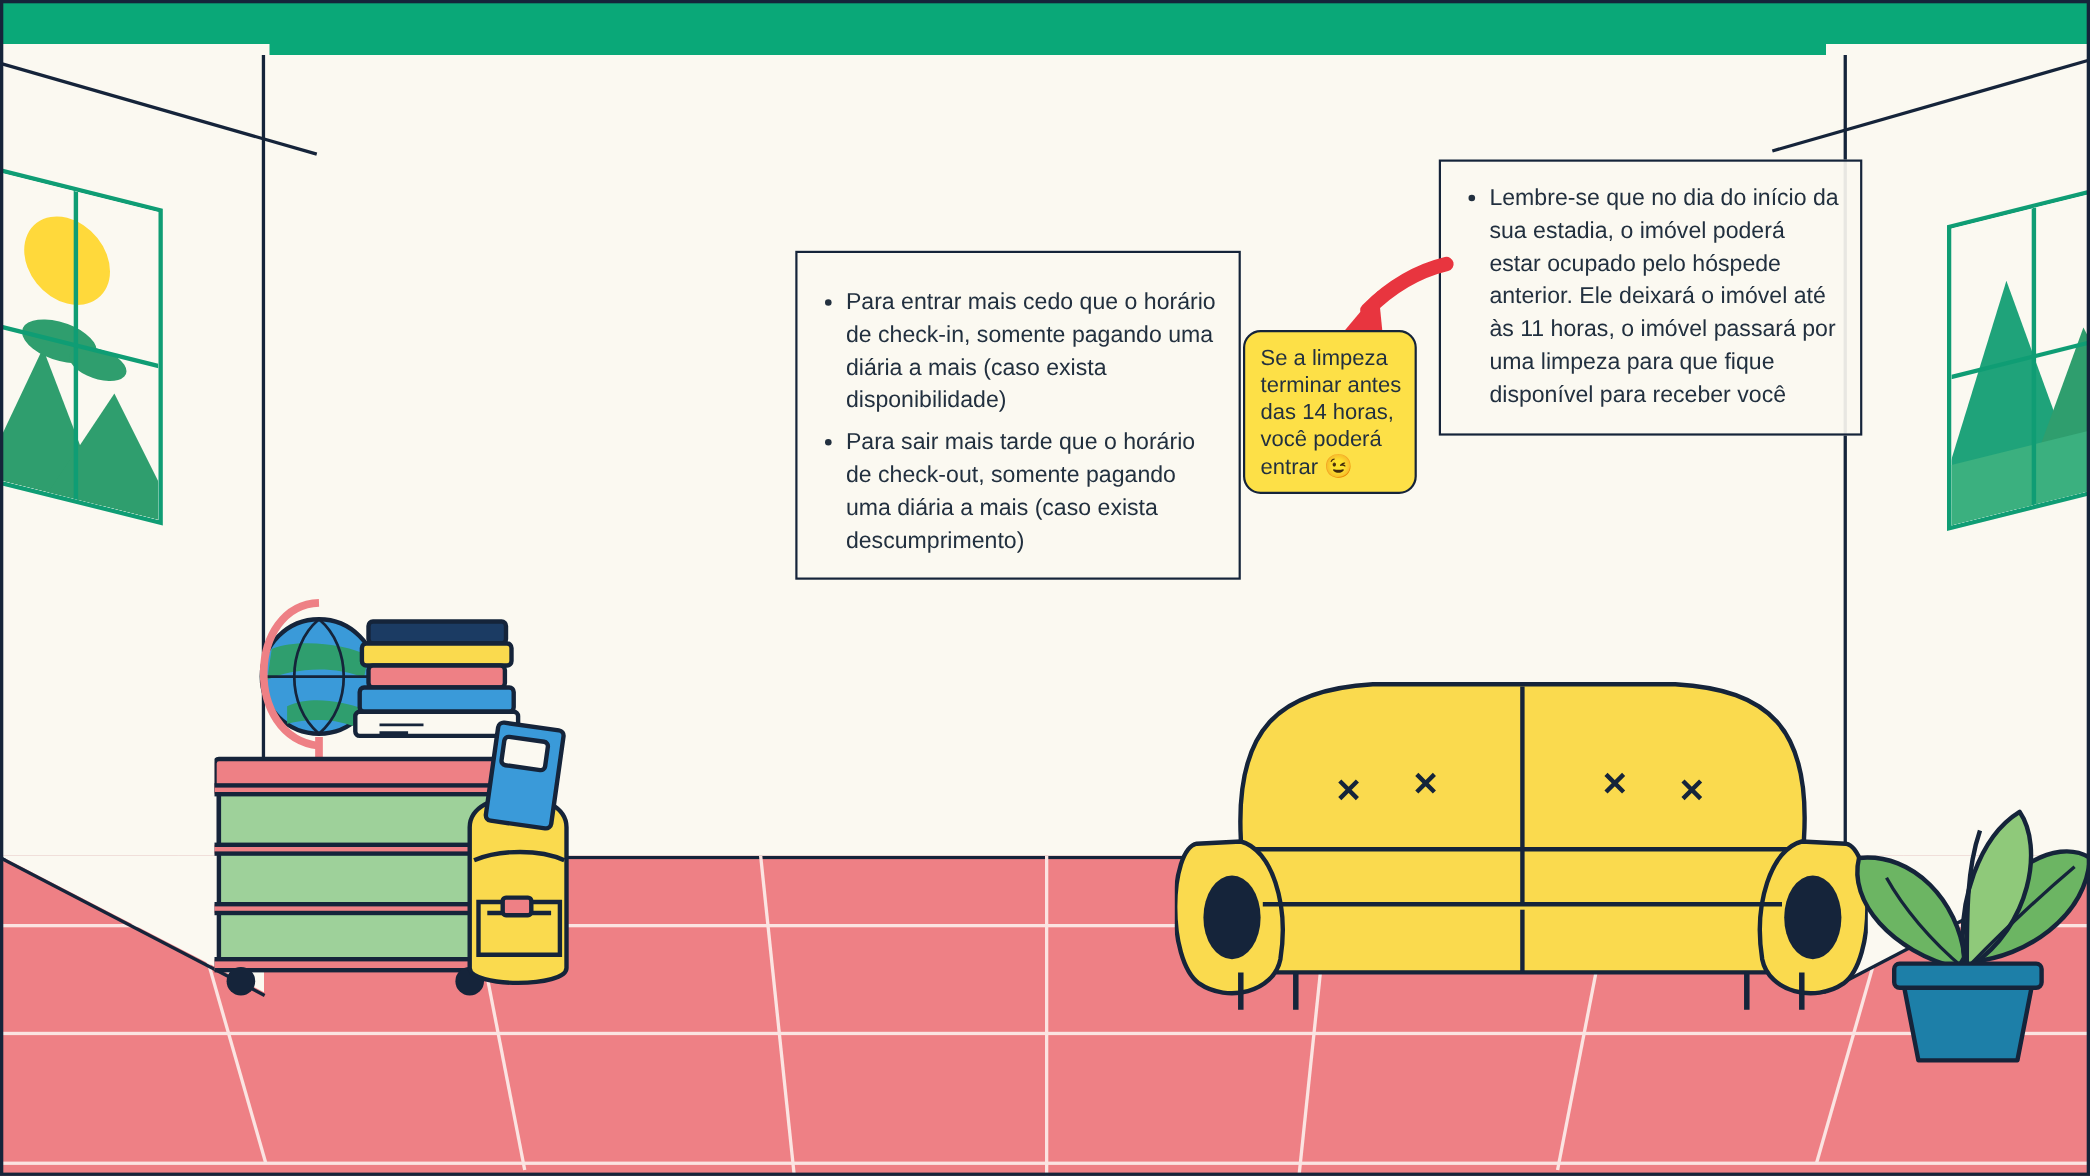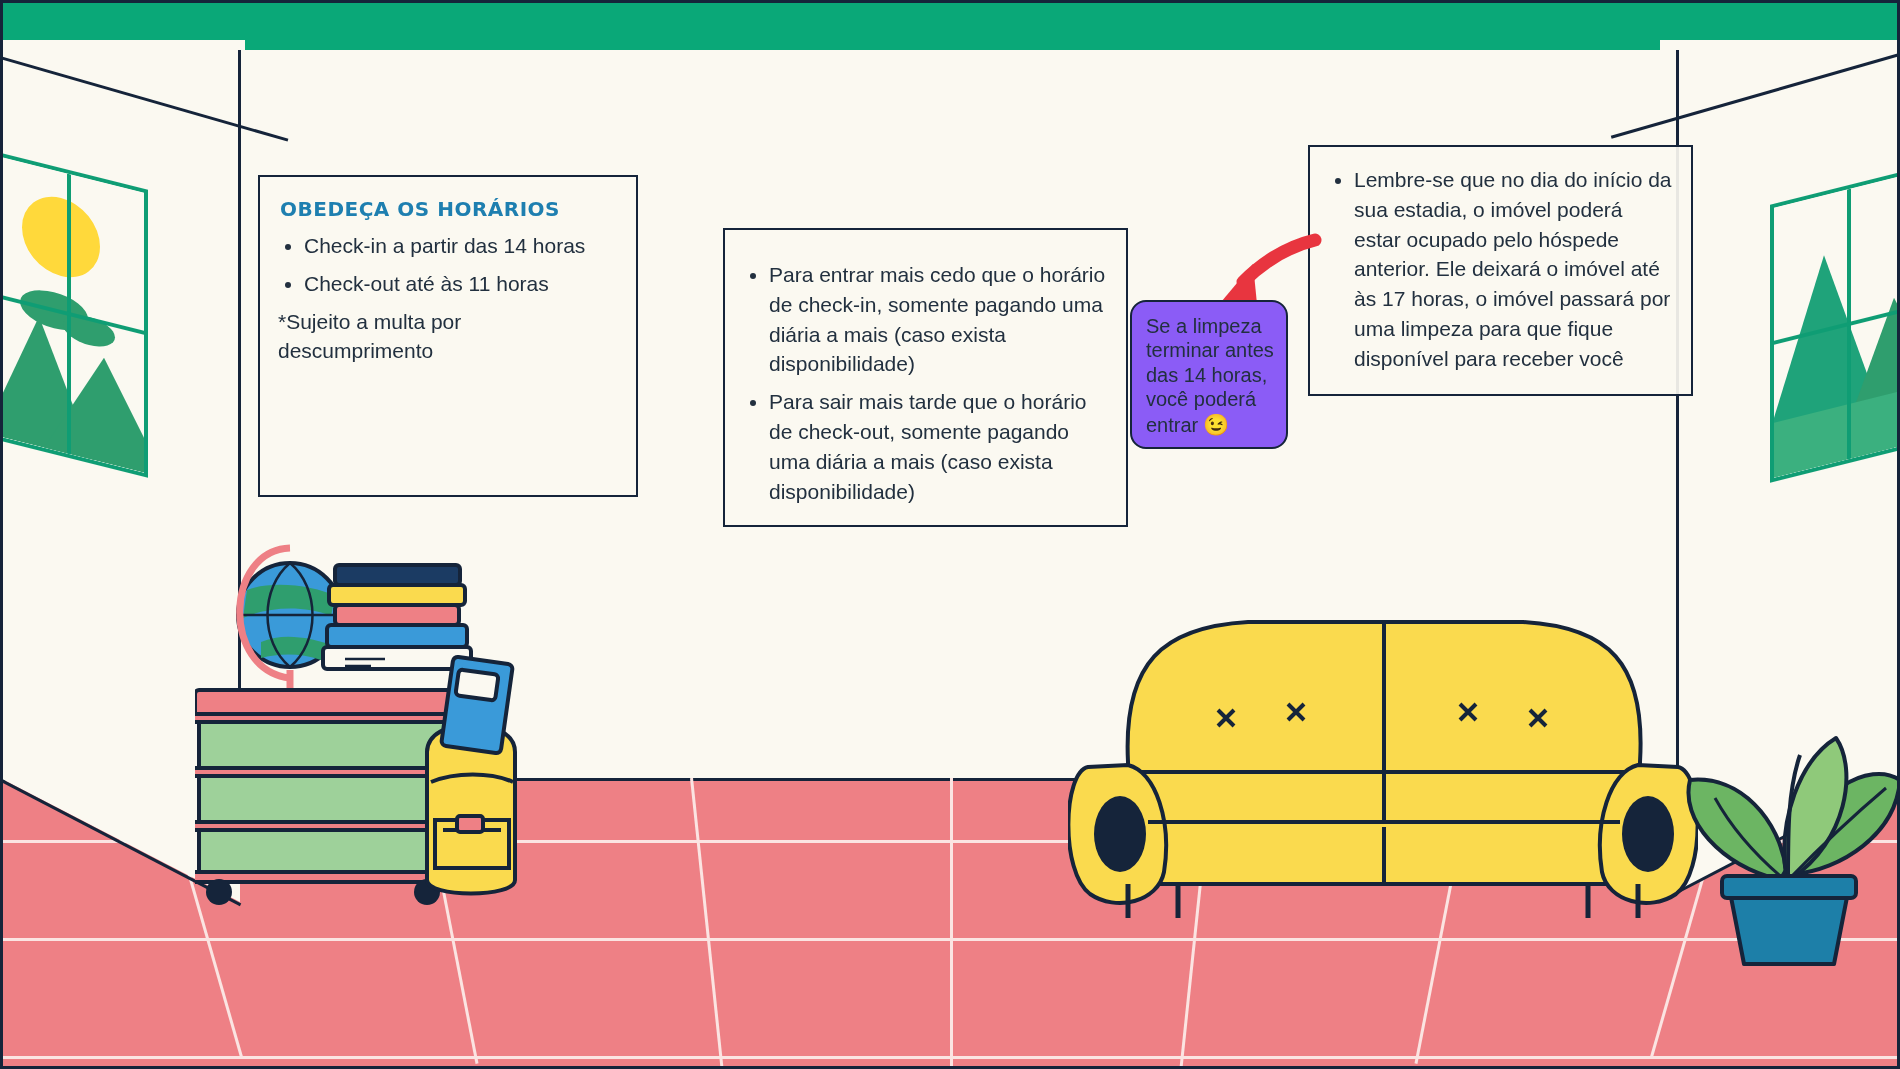--- a/index.html
+++ b/index.html
@@ -200,21 +200,21 @@
     font-size: 21px;
     line-height: 1.42;
     margin-top: 8px;
   }
   
   .callout {
     position: absolute;
     left: 1130px; top: 300px;
     width: 128px;
     padding: 12px 12px 10px 14px;
-    background: #8b5cf6;
+    background: #fde047;
     border: 2px solid #15243a;
     border-radius: 16px;
     color: #22303f;
     font-size: 20px;
     line-height: 1.22;
   }
   .callout .emoji { font-size: 21px; }
   .arrow {
     position: absolute;
     left: 1195px; top: 232px;
@@ -281,39 +281,31 @@
       <polygon points="60,270 120,120 190,270" fill="#2f9e6e"></polygon>
       <rect x="0" y="215" width="150" height="55" fill="#3bb07f"></rect>
     </svg>
     <div class="win-frame-v"></div>
     <div class="win-frame-h"></div>
   </div>
 
   <div class="headline">
   </div>
 
-  <div class="panel panel-left">
-    <div class="panel-title">Obedeça os horários</div>
-    <ul class="bullets">
-      <li>Check-in a partir das 14 horas</li>
-      <li>Check-out até às 11 horas</li>
-    </ul>
-    <div class="note">*Sujeito a multa por descumprimento</div>
-  </div>
 
   <div class="panel panel-mid">
     <ul class="bullets">
       <li>Para entrar mais cedo que o horário de check-in, somente pagando uma diária a mais (caso exista disponibilidade)</li>
-      <li>Para sair mais tarde que o horário de check-out, somente pagando uma diária a mais (caso exista disponibilidade)</li>
+      <li>Para sair mais tarde que o horário de check-out, somente pagando uma diária a mais (caso exista descumprimento)</li>
     </ul>
   </div>
 
   <div class="panel panel-right">
     <ul class="bullets">
-      <li>Lembre-se que no dia do início da sua estadia, o imóvel poderá estar ocupado pelo hóspede anterior. Ele deixará o imóvel até às 17 horas, o imóvel passará por uma limpeza para que fique disponível para receber você</li>
+      <li>Lembre-se que no dia do início da sua estadia, o imóvel poderá estar ocupado pelo hóspede anterior. Ele deixará o imóvel até às 11 horas, o imóvel passará por uma limpeza para que fique disponível para receber você</li>
     </ul>
   </div>
 
   <svg class="arrow" viewBox="0 0 130 90">
     <path d="M120 8 C 95 14, 70 28, 48 50" stroke="#e8353f" stroke-width="13" fill="none" stroke-linecap="round"></path>
     <polygon points="16,82 58,32 62,72" fill="#e8353f"></polygon>
   </svg>
 
   <div class="callout">
     <span>Se a limpeza terminar antes das 14 horas, você poderá entrar</span>

